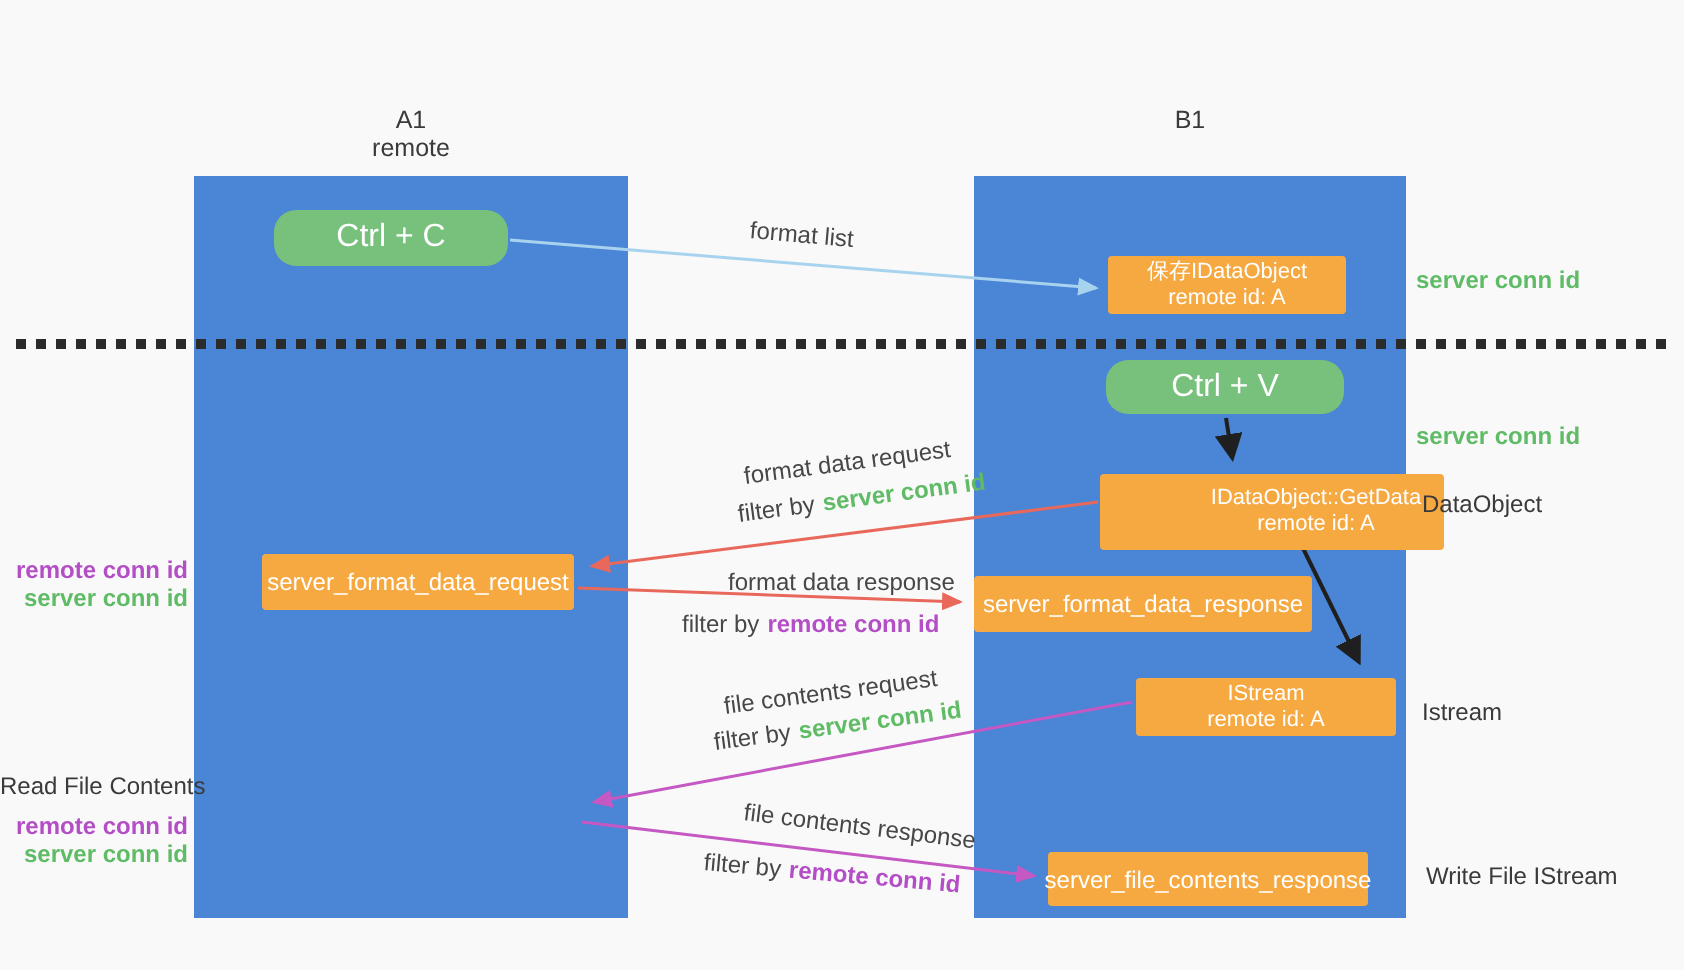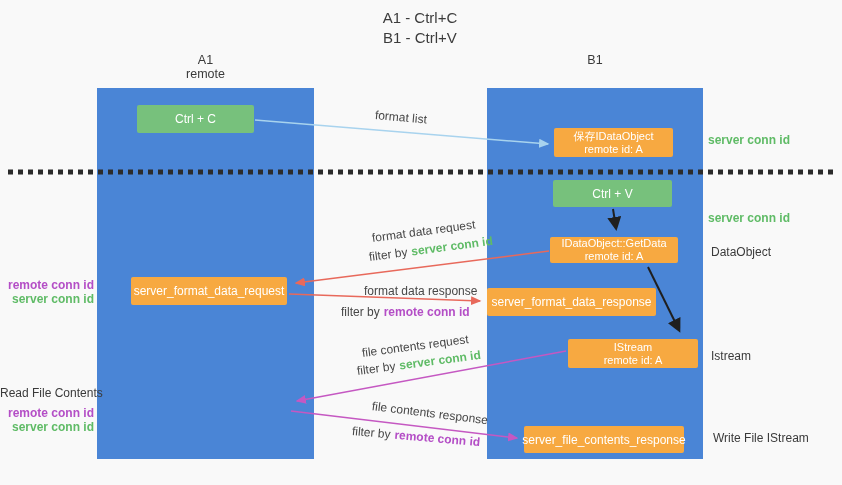--- a/index.html
+++ b/index.html
@@ -11,21 +11,21 @@
   html,body{margin:0;padding:0;}
   body{font-family:"Liberation Sans","DejaVu Sans",sans-serif;background:var(--background);}
   .canvas{position:relative;width:842px;height:485px;background:var(--background);overflow:hidden;}
   .title{position:absolute;left:300px;top:8px;width:240px;text-align:center;
          font-size:15px;line-height:20px;color:#3c3c3c;}
   .col-header{position:absolute;text-align:center;font-size:12.5px;line-height:14px;color:var(--ink);}
   .lifeline{position:absolute;background:var(--blue);z-index:1;}
   svg.arrows{position:absolute;left:0;top:0;z-index:2;pointer-events:none;}
   .node{position:absolute;z-index:3;display:flex;flex-direction:column;align-items:center;
         justify-content:center;color:#fff;border-radius:2px;text-align:center;}
-  .node.green{background:var(--green);font-size:12px;}
+  .node.green{background:var(--green);font-size:16px;border-radius:11px;}
   .node.orange{background:var(--orange);}
   .node .l1,.node .l2{line-height:13px;}
   .single{font-size:12px;}
   .double{font-size:11px;}
   .lbl{position:absolute;z-index:3;font-size:12px;color:#474747;white-space:nowrap;}
   .rot-up{display:inline-block;transform:rotate(-7.5deg);transform-origin:left center;}
   .rot-dn5{display:inline-block;transform:rotate(5deg);transform-origin:left center;}
   .rot-dn7{display:inline-block;transform:rotate(7deg);transform-origin:left center;}
   .gt{color:var(--green_text);font-weight:bold;margin-left:4px;}
   .pt{color:var(--purple_text);font-weight:bold;margin-left:4px;}
@@ -38,24 +38,20 @@
   .stroke-lb{stroke:var(--lightblue);} .fill-lb{fill:var(--lightblue);}
   .stroke-sa{stroke:var(--salmon);}   .fill-sa{fill:var(--salmon);}
   .stroke-ma{stroke:var(--magenta);}  .fill-ma{fill:var(--magenta);}
   .stroke-bk{stroke:var(--arrow_black);} .fill-bk{fill:var(--arrow_black);}
 </style>
 </head>
 <body>
 
 <div class="canvas">
 
-  <div class="title">
-    <div>A1 - Ctrl+C</div>
-    <div>B1 - Ctrl+V</div>
-  </div>
 
   <div class="col-header" style="left:97px;top:53px;width:217px;">
     <div>A1</div>
     <div>remote</div>
   </div>
   <div class="col-header" style="left:487px;top:53px;width:216px;">
     <div>B1</div>
   </div>
 
   <div class="lifeline" style="left:97px;top:88px;width:217px;height:371px;"></div>
@@ -100,21 +96,21 @@
 
   <div class="node orange double" style="left:554px;top:128px;width:119px;height:29px;">
     <span class="l1">保存IDataObject</span>
     <span class="l2">remote id: A</span>
   </div>
 
   <div class="node green single" style="left:553px;top:180px;width:119px;height:27px;">
     <span>Ctrl + V</span>
   </div>
 
-  <div class="node orange double" style="left:550px;top:237px;width:128px;height:26px;">
+  <div class="node orange double" style="left:550px;top:237px;width:128px;height:38px;padding-left:44px;">
     <span class="l1">IDataObject::GetData</span>
     <span class="l2">remote id: A</span>
   </div>
 
   <div class="node orange single" style="left:131px;top:277px;width:156px;height:28px;">
     <span>server_format_data_request</span>
   </div>
 
   <div class="node orange single" style="left:487px;top:288px;width:169px;height:28px;">
     <span>server_format_data_response</span>

